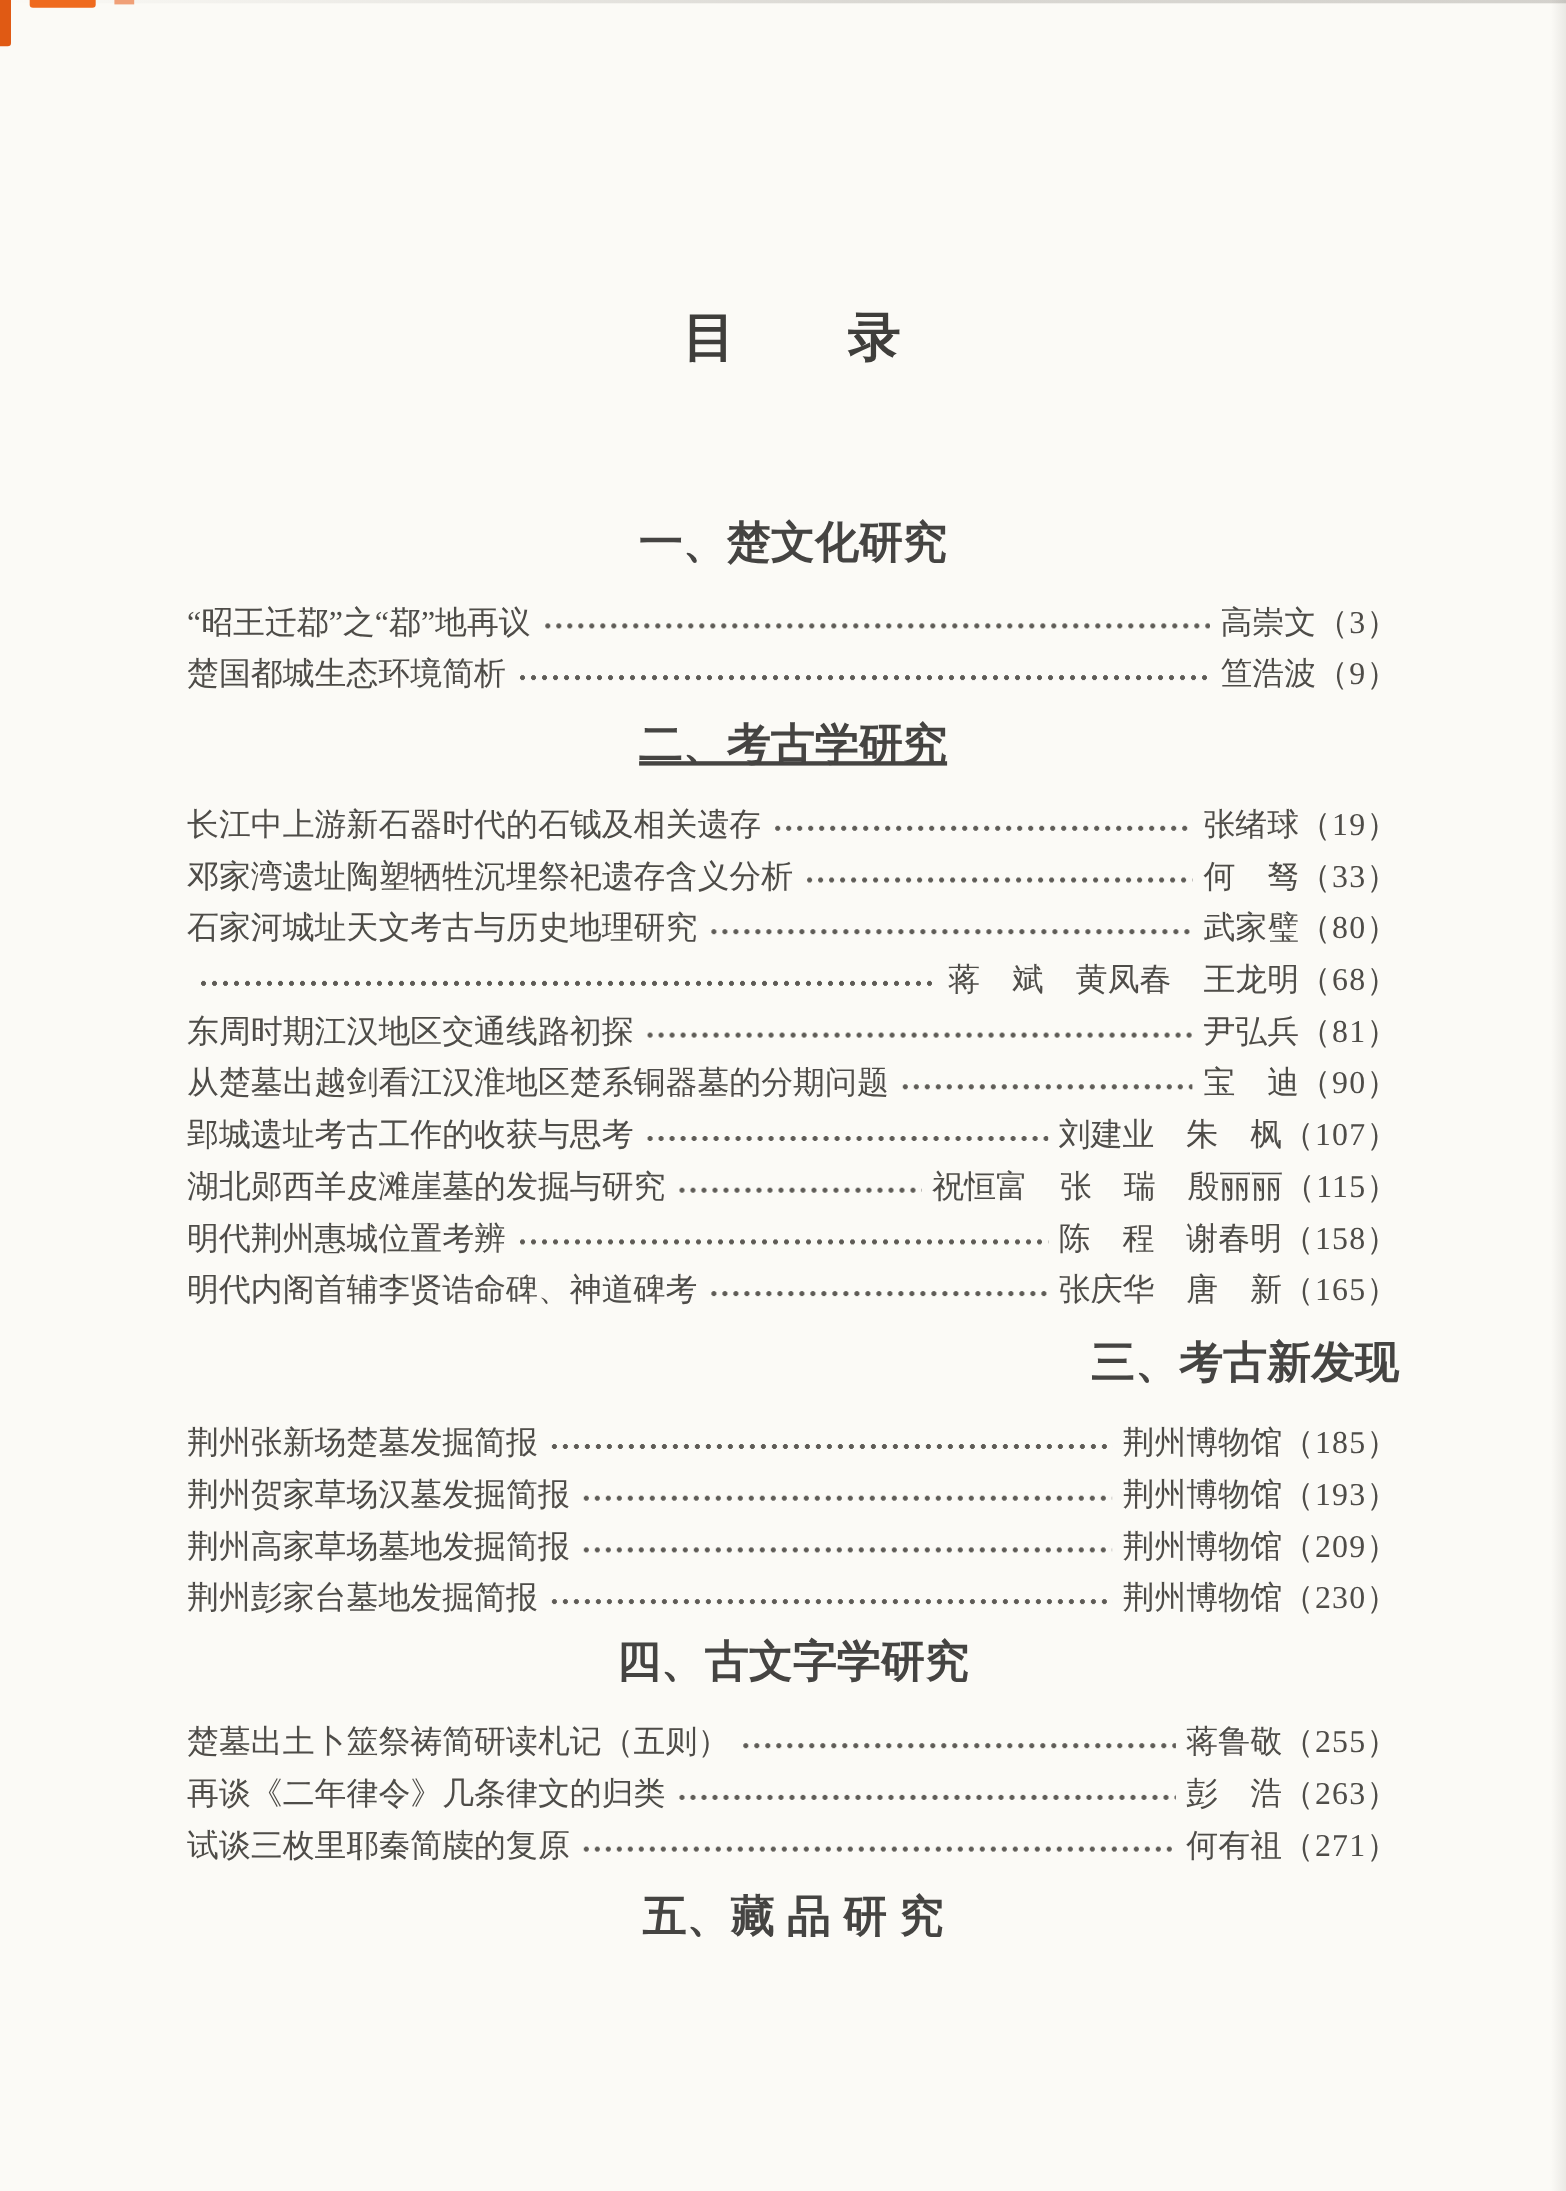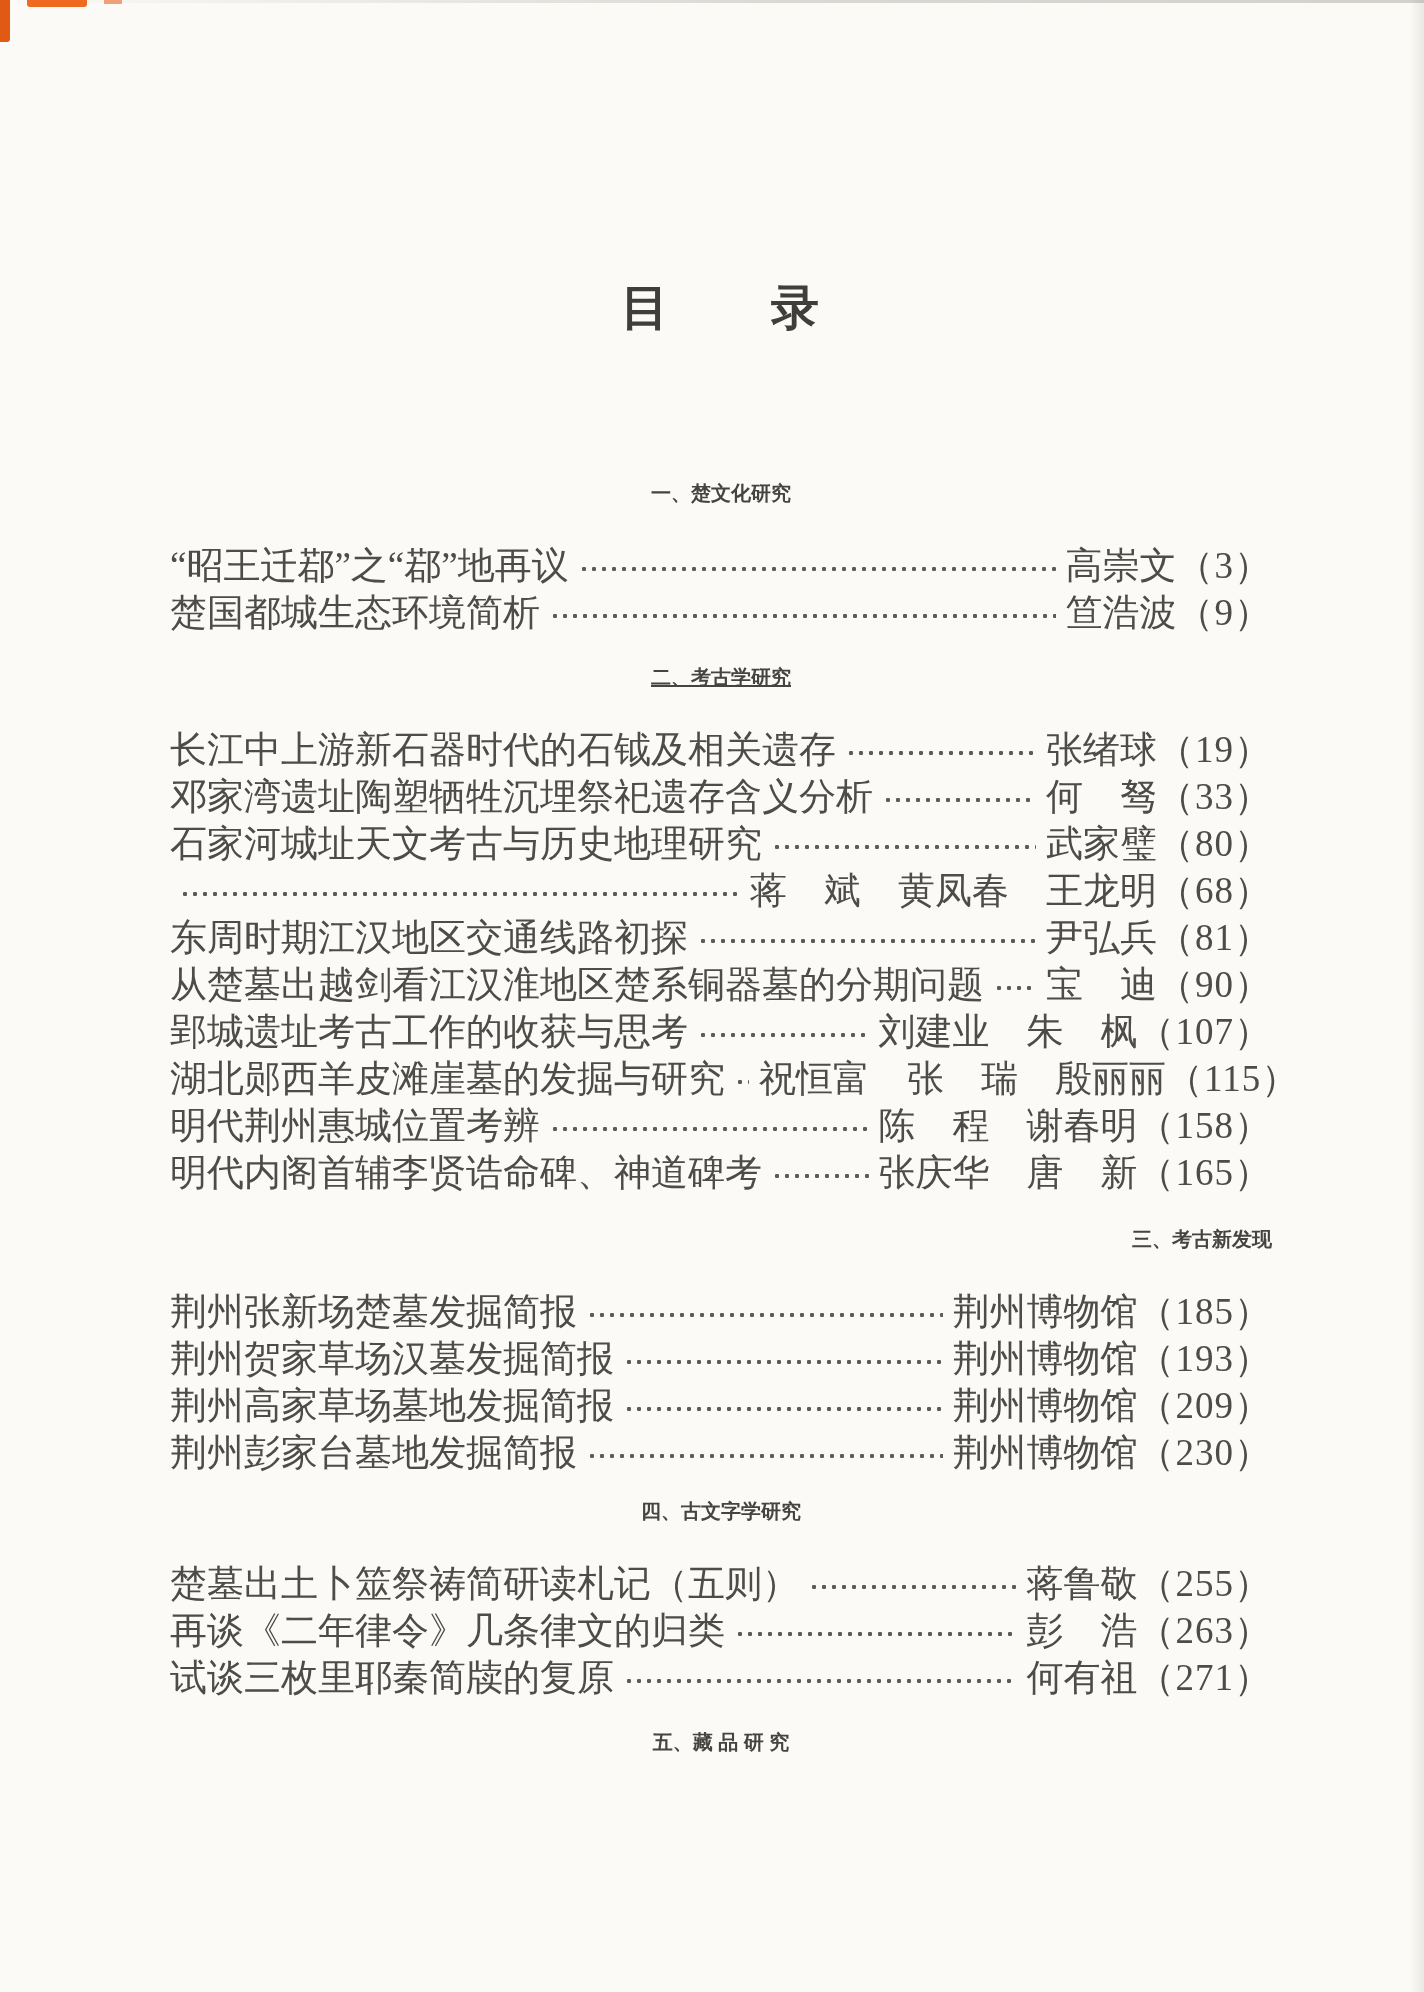--- a/index.html
+++ b/index.html
@@ -34,37 +34,37 @@
     line-height: 72px;
     font-weight: 700;
     letter-spacing: 2px;
     color: #3f3e3b;
     white-space: pre;
   }
   .section-heading {
     text-align: center;
     font-family: "Liberation Sans", "DejaVu Sans", sans-serif;
     font-weight: 700;
-    font-size: 20px;
+    font-size: 40px;
     line-height: 30px;
     color: #454442;
     margin: 0 0 34px 0;
     white-space: pre;
   }
   .sh-1 { margin-top: 134px; }
   .sh-2 { margin-top: 26px; text-decoration: underline; }
   .sh-3 { margin-top: 28px; text-align: right; }
   .sh-4 { margin-top: 20px; }
   .sh-5 { margin-top: 26px; }
   .entries { margin: 0; }
   .entry {
     display: flex;
     align-items: center;
     height: 47px;
-    font-size: 37px;
+    font-size: 29px;
     color: #4e4c48;
   }
   .etitle { white-space: pre; flex: 0 0 auto; }
   .leader {
     flex: 1 1 auto;
     min-width: 14px;
     height: 100%;
     margin: 0 10px 0 10px;
     background-image: radial-gradient(circle, #5e5b56 2px, rgba(94,91,86,0) 2.4px);
     background-size: 10px 10px;

